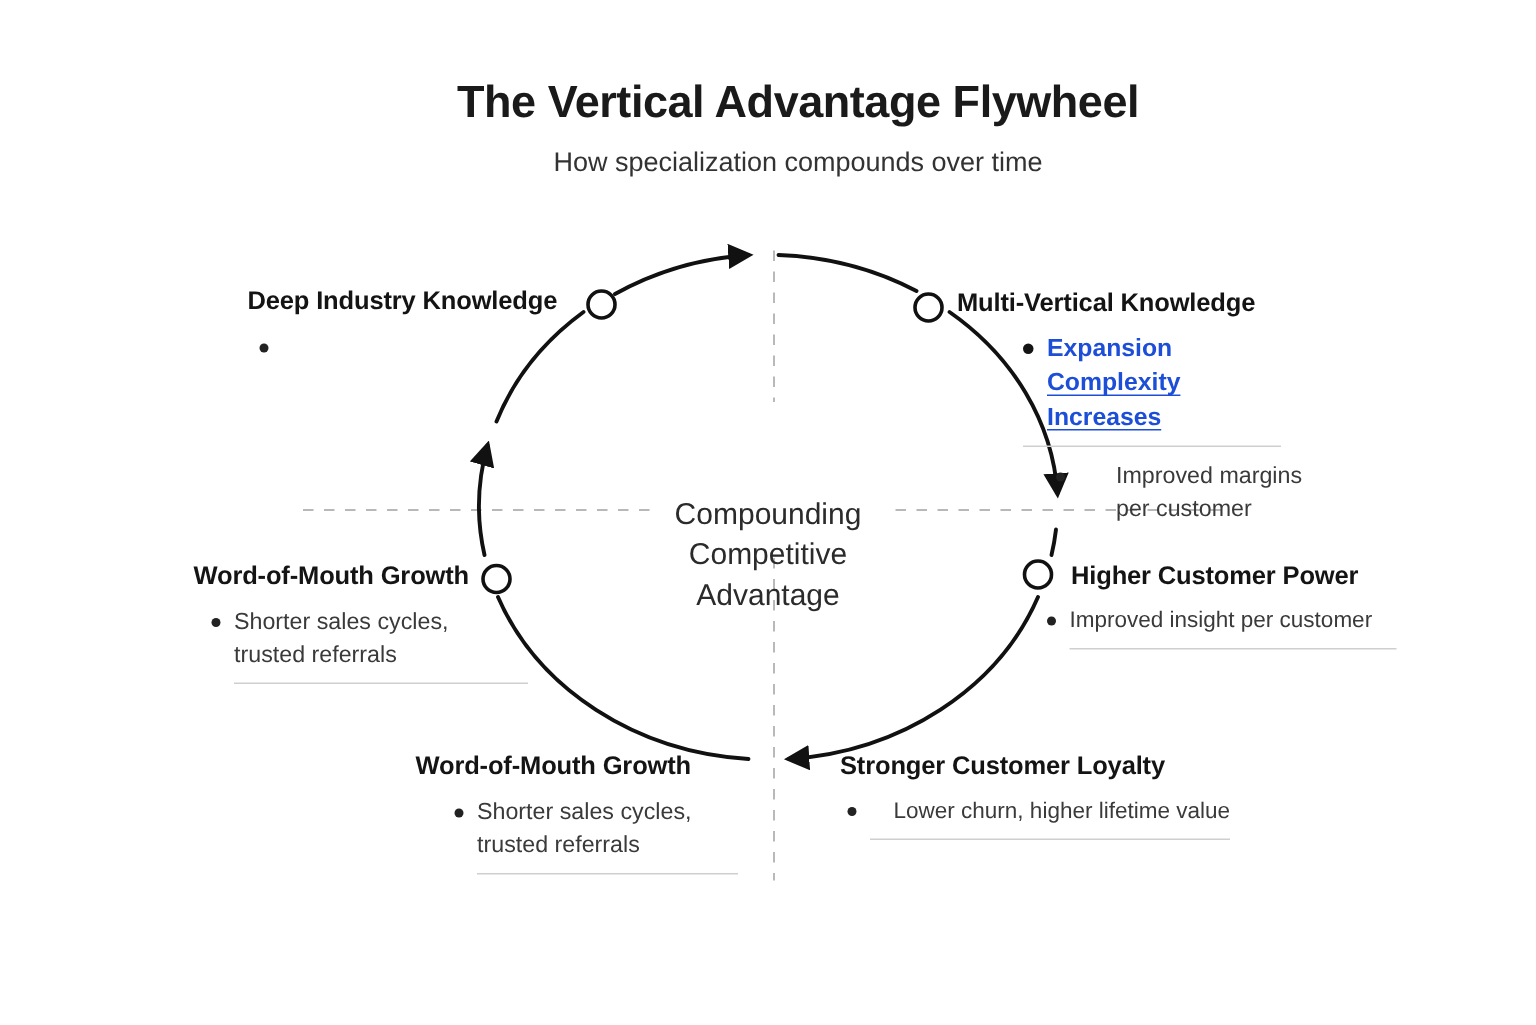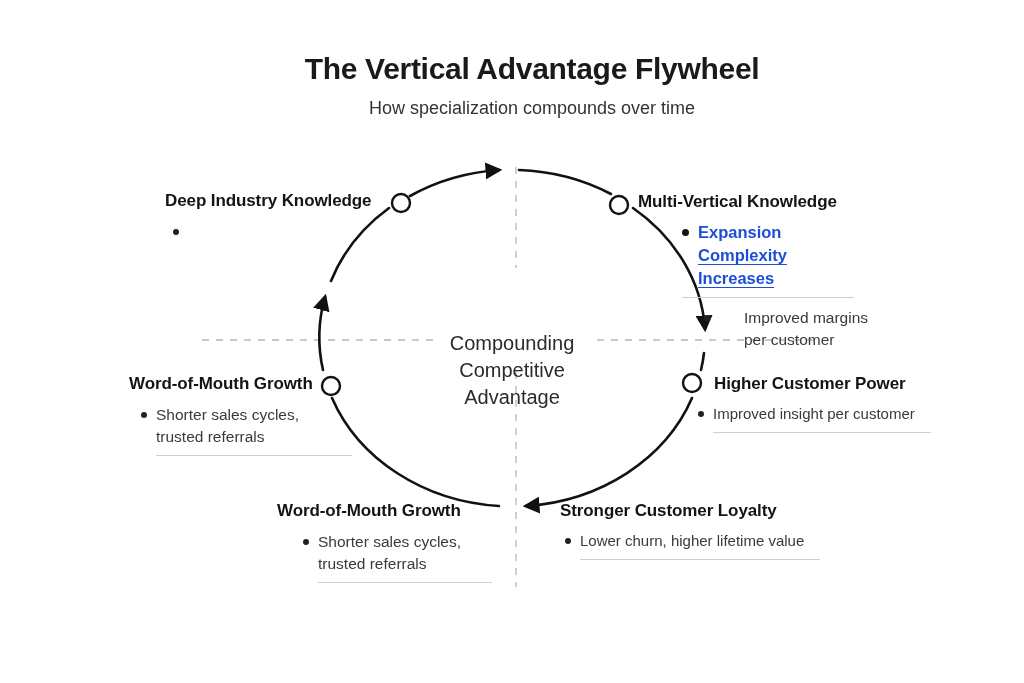--- a/index.html
+++ b/index.html
@@ -37,21 +37,21 @@
   .g-left .b-row{margin-top:10px;margin-left:12px;}
   .g-left .b-text{width:196px;}
   .g-right{left:698px;top:374px;width:260px;}
   .g-right .g-head{margin-left:16px;}
   .g-right .b-row{margin-top:9px;}
   .g-right .b-text{font-size:15px;width:218px;}
   .g-bottom-left{left:277px;top:501px;width:230px;}
   .g-bottom-left .b-row{margin-top:10px;margin-left:26px;}
   .g-bottom-left .b-text{width:174px;}
   .g-bottom-right{left:560px;top:501px;width:300px;}
-  .g-bottom-right .b-row{margin-top:9px;margin-left:5px;}
+  .g-bottom-right .b-row{margin-top:9px;margin-left:5px;text-align:right;}
   .g-bottom-right .b-text{font-size:15px;width:240px;}
 </style>
 </head>
 <body>
 
 <div class="canvas">
 
   <div class="hdr">
     <h1 class="title">The Vertical Advantage Flywheel</h1>
     <div class="subtitle">How specialization compounds over time</div>

